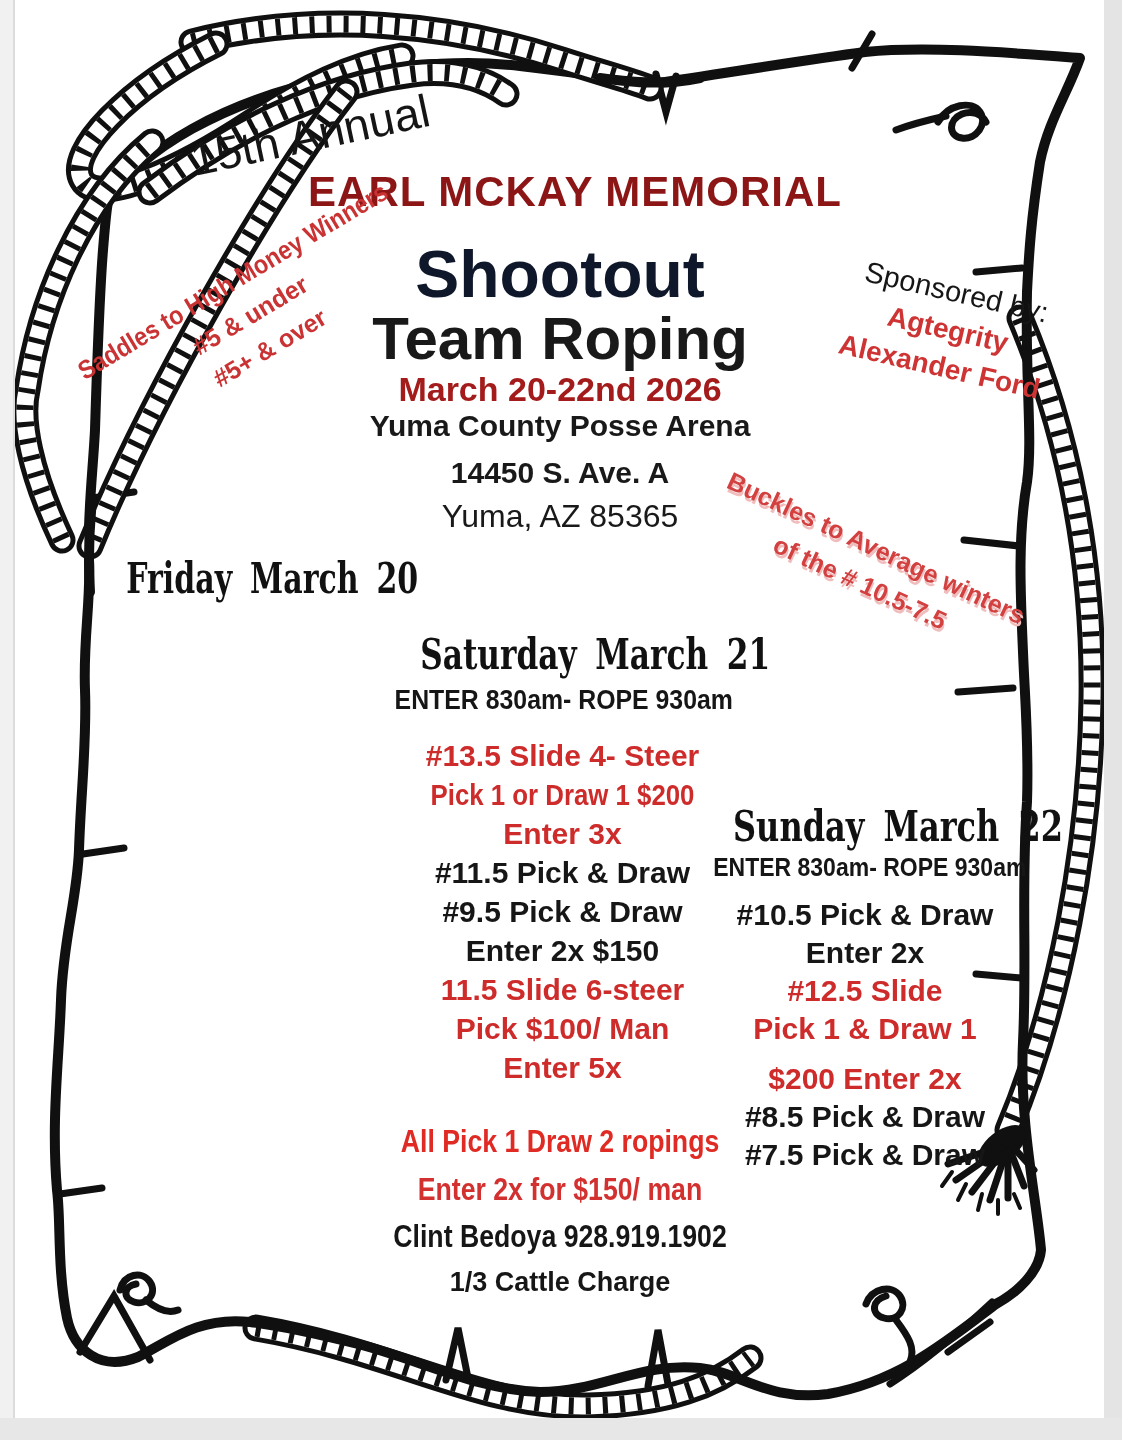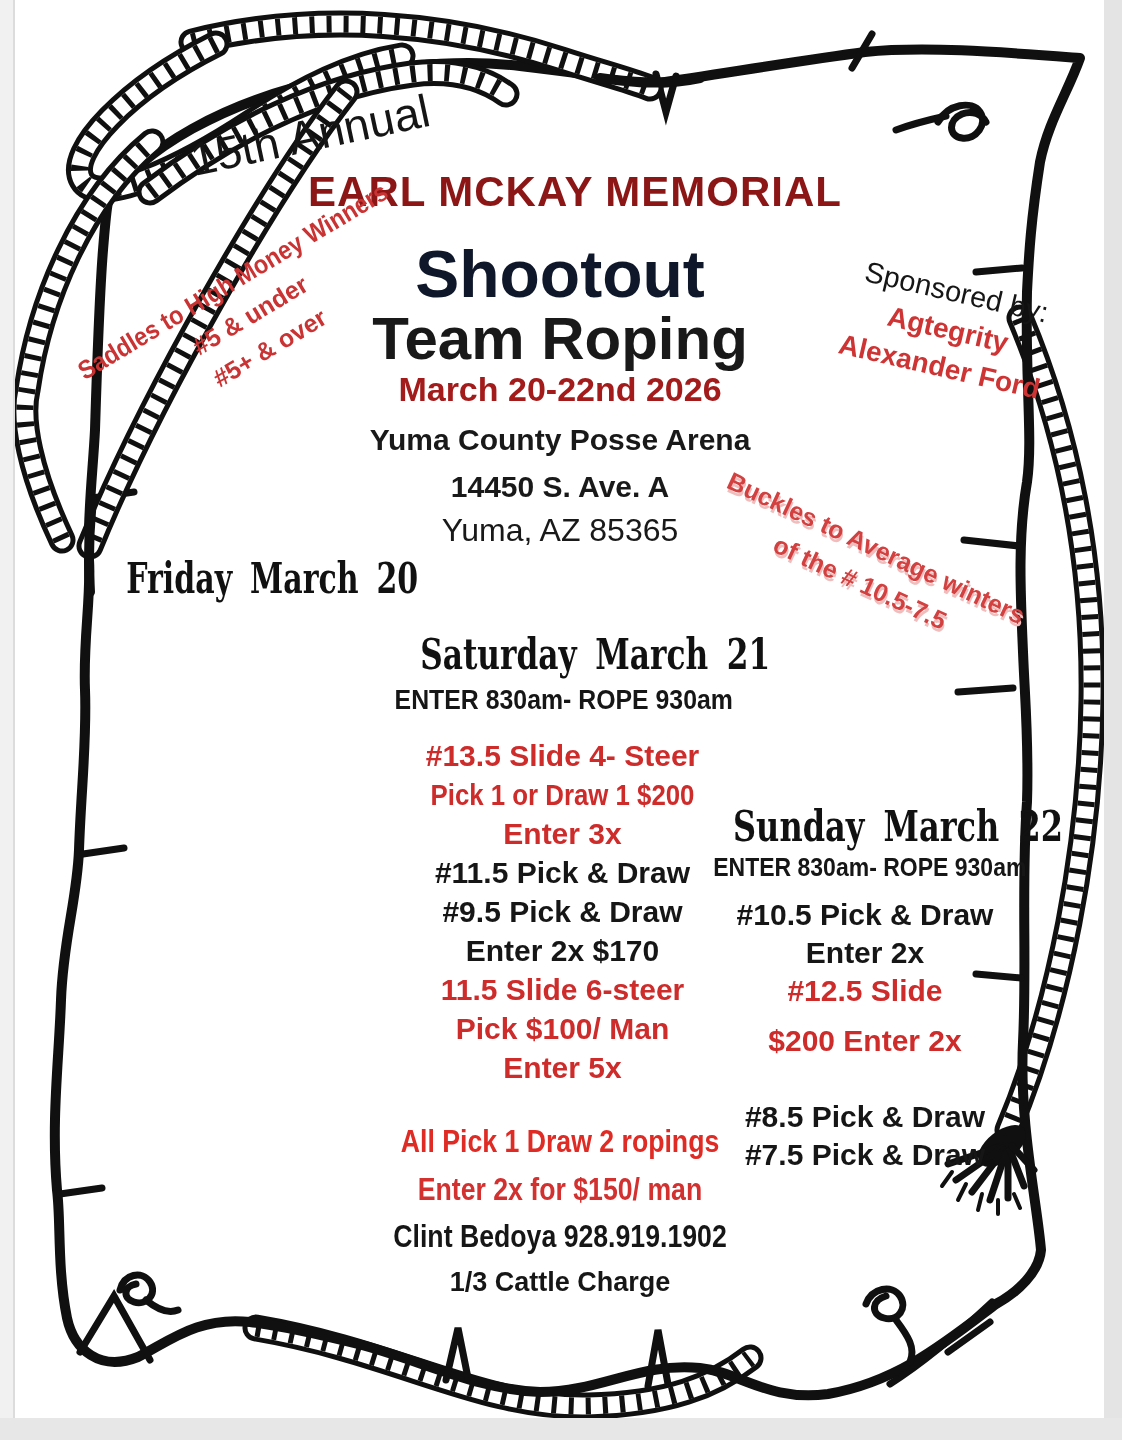--- a/index.html
+++ b/index.html
@@ -27,21 +27,21 @@
   .fray2{fill:none;stroke:#101010;stroke-width:4;stroke-linecap:round;}
 
   
   .ink{color:#161616;}
   .r{color:#ce2b2b;}
   .annual{font-size:46px;font-weight:400;color:#151515;transform:rotate(-12deg);}
   .memorial{font-size:42px;font-weight:700;color:#8c1616;letter-spacing:1px;}
   .shootout{font-size:66px;font-weight:700;color:#0f172a;line-height:1.04;}
   .teamroping{font-size:60px;font-weight:700;color:#191919;line-height:1.06;margin-top:-2px;}
   .dates{font-size:34px;font-weight:700;color:#a31b1b;margin-top:0;}
-  .venue{font-size:30px;font-weight:700;color:#191919;margin-top:14px;}
+  .venue{font-size:30px;font-weight:700;color:#191919;}
   .address{font-size:30px;font-weight:700;color:#191919;margin-top:13px;}
   .citystate{font-size:32px;font-weight:400;color:#191919;margin-top:8px;text-align:center;}
   .note{font-weight:700;color:#ca3333;line-height:1.5;}
   .saddles{transform:rotate(-31deg);font-size:25px;}
   .saddles .first{font-size:26px;transform:scaleX(.9);}
   .sponsor{transform:rotate(13deg);font-size:28px;line-height:1.35;}
   .sponsor .lbl{color:#161616;font-weight:400;font-size:29px;}
   .sponsor .nm{color:#ce3434;font-weight:700;}
   .buckles{transform:rotate(25deg);font-size:25px;line-height:1.5;color:#d24040;
            text-shadow:2px 3px 0 #f0bcbc;}
@@ -209,36 +209,37 @@
 
   <div class="txt" style="left:380px;top:630px;width:365px;">
     <div class="heading" style="transform:scale(.78,1.08);">Saturday March 21</div>
     <div class="enter-ln ink" style="margin-top:8px;">ENTER 830am- ROPE 930am</div>
     <div style="margin-top:20px;">
       <div class="ln r">#13.5 Slide 4- Steer</div>
       <div class="ln r narrow">Pick 1 or Draw 1 $200</div>
       <div class="ln r">Enter 3x</div>
       <div class="ln ink">#11.5 Pick &amp; Draw</div>
       <div class="ln ink">#9.5 Pick &amp; Draw</div>
-      <div class="ln ink">Enter 2x $170</div>
+      <div class="ln ink">Enter 2x $150</div>
       <div class="ln r">11.5 Slide 6-steer</div>
       <div class="ln r">Pick $100/ Man</div>
       <div class="ln r">Enter 5x</div>
     </div>
   </div>
 
   <div class="txt" style="left:700px;top:802px;width:330px;">
     <div class="heading" style="transform:scale(.8,1.08);">Sunday March 22</div>
     <div class="enter-ln ink" style="font-size:25px;margin-top:4px;">ENTER 830am- ROPE 930am</div>
     <div style="margin-top:14px;">
       <div class="ln ink" style="line-height:38px;">#10.5 Pick &amp; Draw</div>
       <div class="ln ink" style="line-height:38px;">Enter 2x</div>
       <div class="ln r" style="line-height:38px;">#12.5 Slide</div>
+      <div class="ln r" style="line-height:38px;">Pick 1 &amp; Draw 1</div>
       <div class="ln r" style="line-height:38px;margin-top:12px;">$200 Enter 2x</div>
-      <div class="ln ink" style="line-height:38px;margin-top:38px;">#8.5 Pick &amp; Draw</div>
+      <div class="ln ink" style="line-height:38px;">#8.5 Pick &amp; Draw</div>
       <div class="ln ink" style="line-height:38px;">#7.5 Pick &amp; Draw</div>
     </div>
   </div>
 
   <div class="txt" style="left:340px;top:1124px;width:440px;">
     <div class="f0 nowrap narrow">All Pick 1 Draw 2 ropings</div>
     <div class="f1 nowrap narrow">Enter 2x for $150/ man</div>
     <div class="f2 nowrap narrow">Clint Bedoya 928.919.1902</div>
     <div class="f3 nowrap">1/3 Cattle Charge</div>
   </div>

